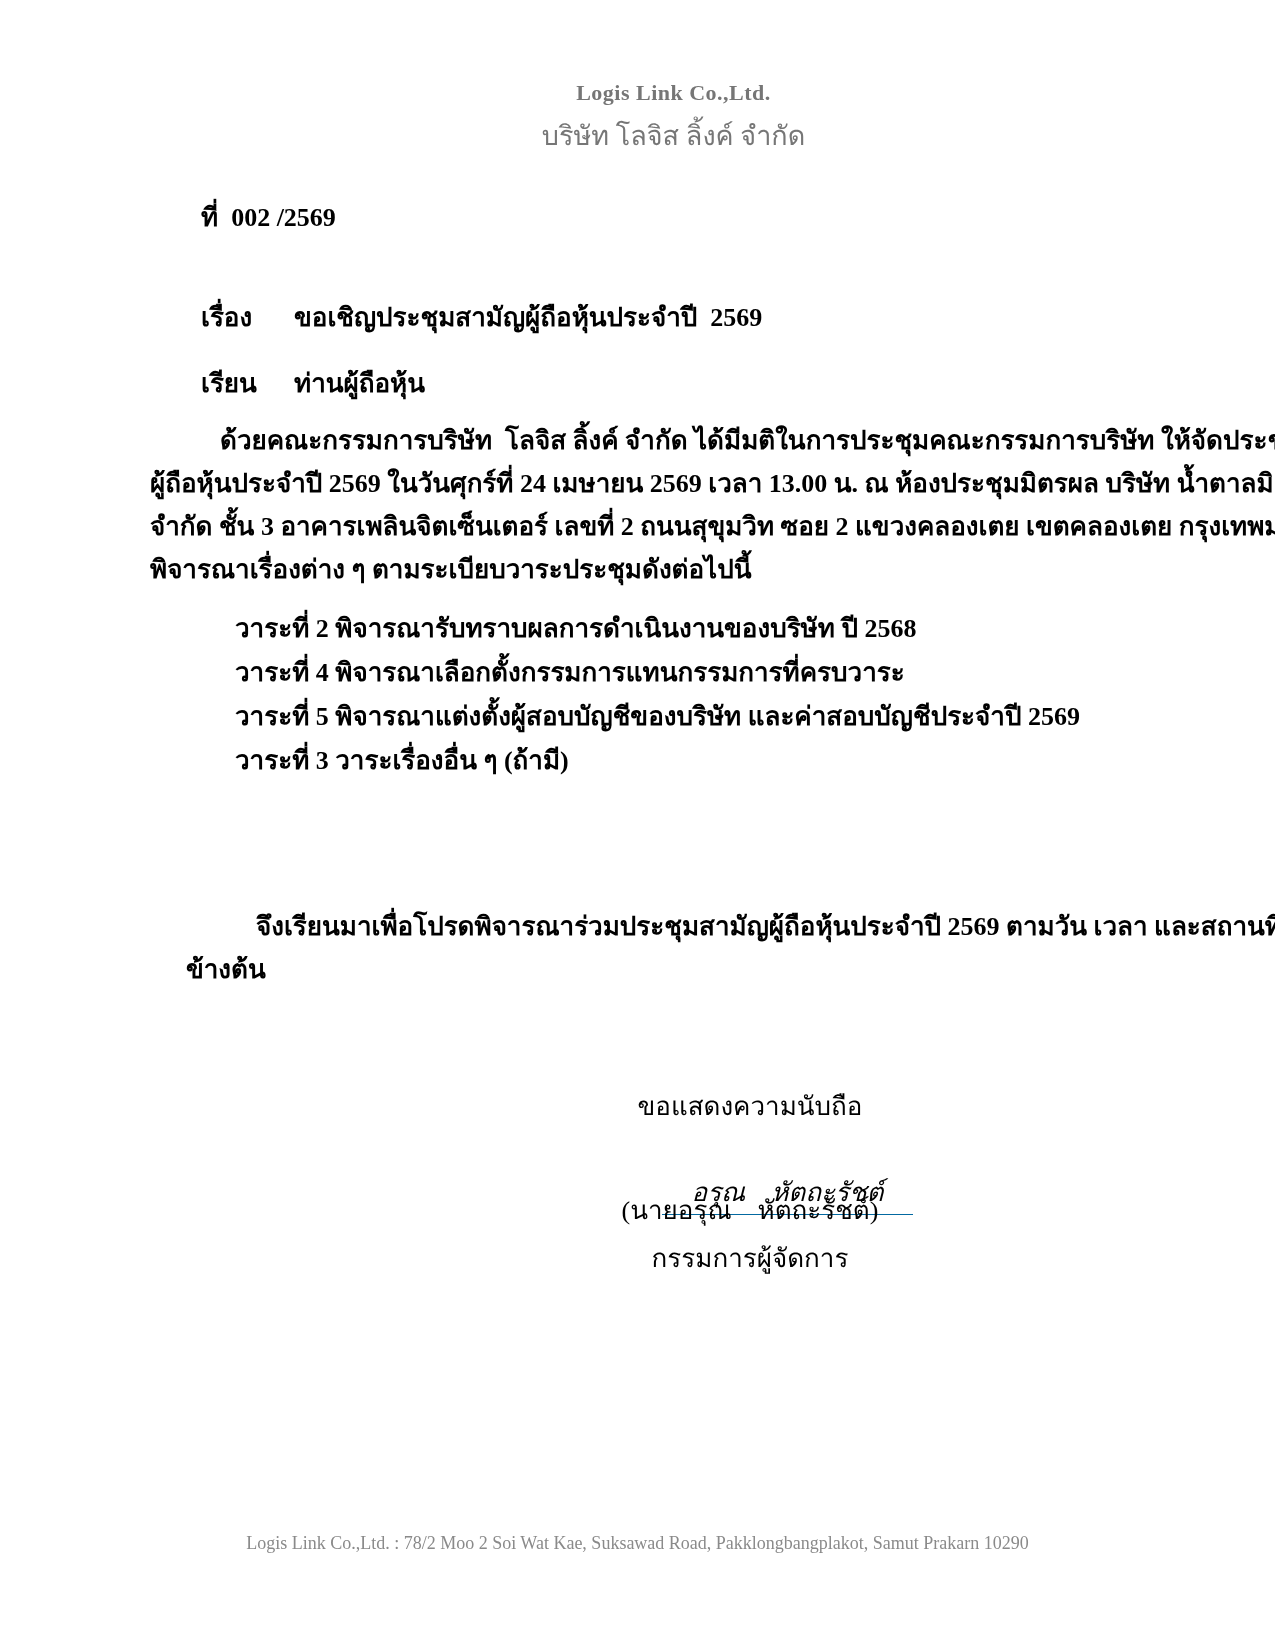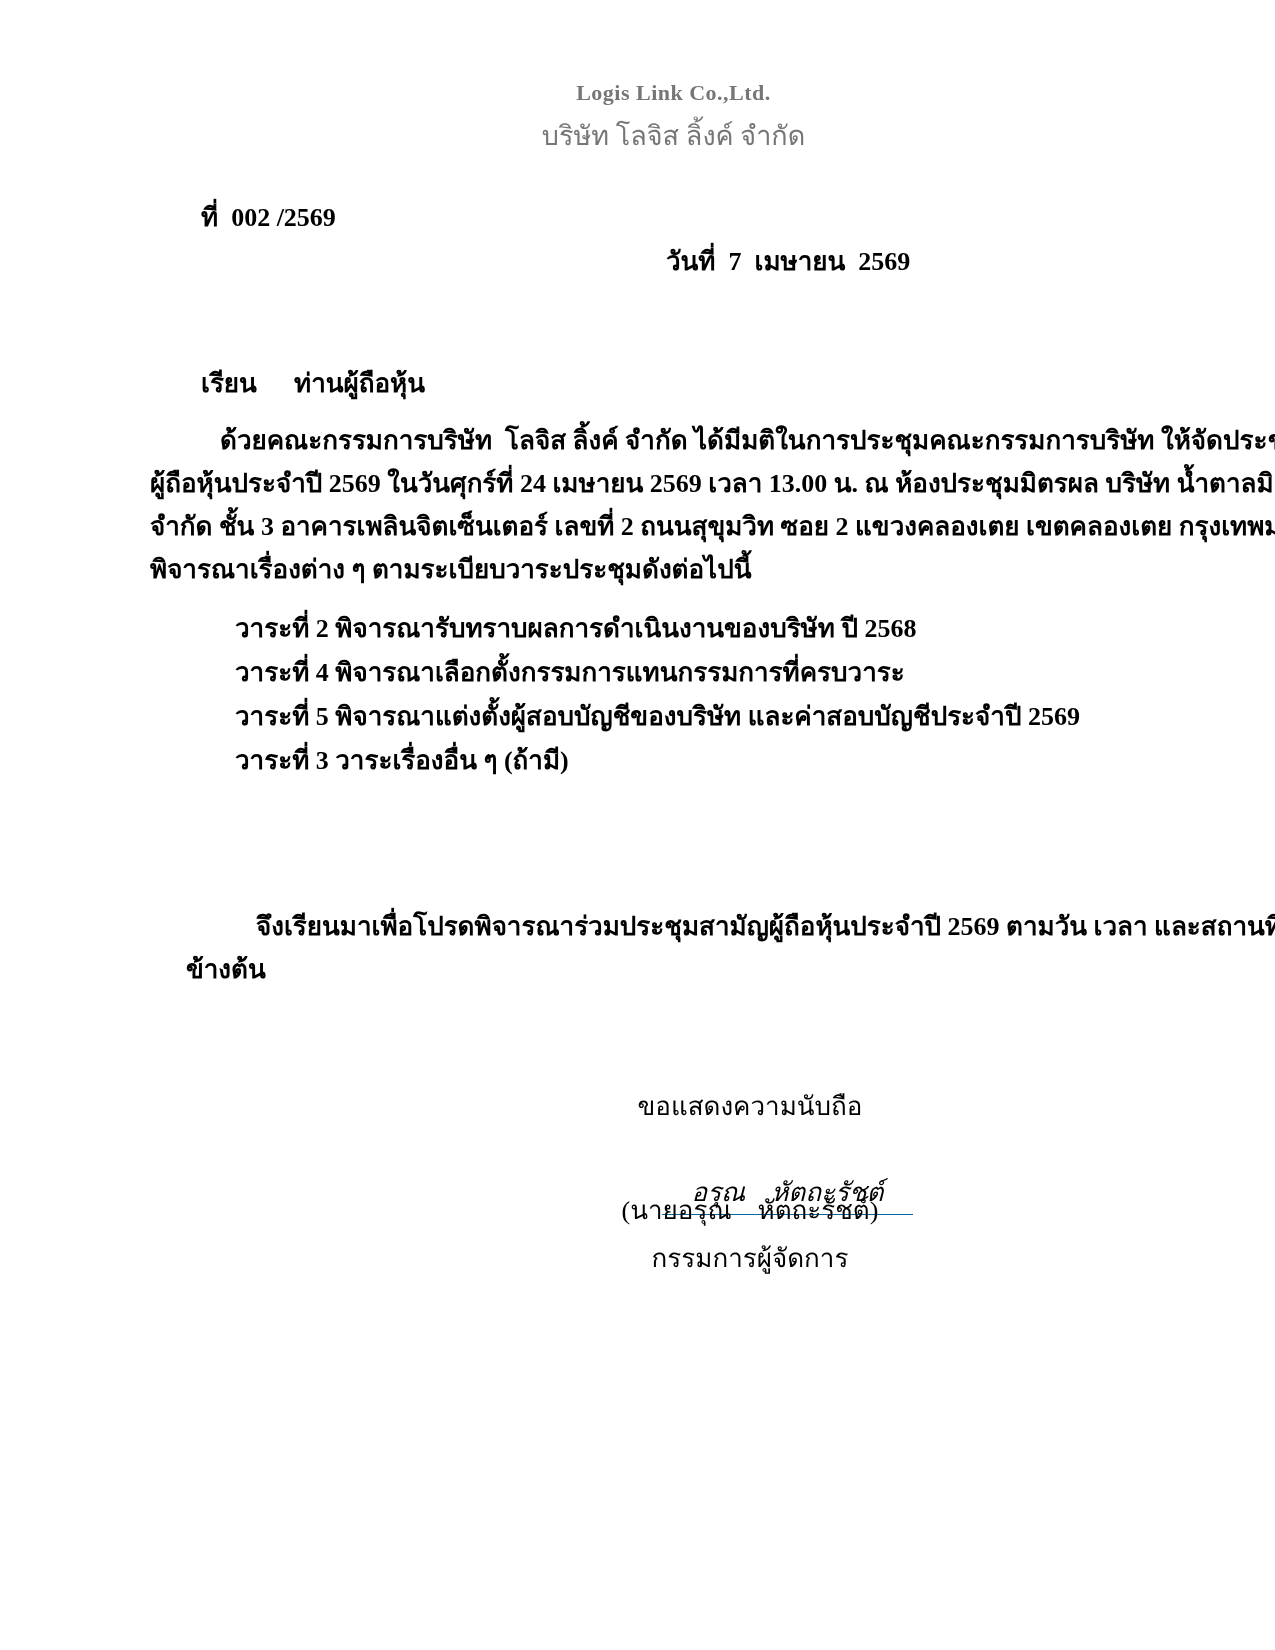--- a/index.html
+++ b/index.html
@@ -75,22 +75,24 @@
 </head>
 <body>
 
 <div class="page">
 
   <div class="abs header-en t">Logis Link Co.,Ltd.</div>
   <div class="abs header-th t">บริษัท โลจิส ลิ้งค์ จำกัด</div>
 
   <div class="abs body-text ref-no t">ที่  002 /2569</div>
 
-  <div class="abs body-text date-line t">วันที่  7  เมษายน  2569</div>
 
+  <div class="abs body-text subject-row">
+    <span class="field-label t">เรื่อง</span><span class="t">ขอเชิญประชุมสามัญผู้ถือหุ้นประจำปี  2569</span>
+  </div>
 
   <div class="abs body-text to-row">
     <span class="field-label t">เรียน</span><span class="t">ท่านผู้ถือหุ้น</span>
   </div>
 
   <div class="abs body-text paragraph">
     <div class="line indent">ด้วยคณะกรรมการบริษัท  โลจิส ลิ้งค์ จำกัด ได้มีมติในการประชุมคณะกรรมการบริษัท ให้จัดประชุมสามัญ</div>
     <div class="line"><span>ผู้ถือหุ้นประจำปี 2569 ใน</span><b>วันศุกร์ที่ 24 เมษายน 2569 เวลา 13.00 น.</b><span> ณ ห้องประชุมมิตรผล บริษัท น้ำตาลมิตรผล</span></div>
     <div class="line">จำกัด ชั้น 3 อาคารเพลินจิตเซ็นเตอร์ เลขที่ 2 ถนนสุขุมวิท ซอย 2 แขวงคลองเตย เขตคลองเตย กรุงเทพมหานคร เพื่อ</div>
     <div class="line">พิจารณาเรื่องต่าง ๆ ตามระเบียบวาระประชุมดังต่อไปนี้</div>
@@ -110,14 +112,15 @@
 
   <div class="abs sig-block">
     <div class="sig-line sig-salutation">ขอแสดงความนับถือ</div>
     <div class="sig-line sig-name">
       <span class="underlined t">อรุณ    หัตถะรัชต์</span>
     </div>
     <div class="sig-line sig-printed">(นายอรุณ    หัตถะรัชต์)</div>
     <div class="sig-line sig-title">กรรมการผู้จัดการ</div>
   </div>
 
+  <div class="abs footer-line footer-1">Logis Link Co.,Ltd. : 78/2 Moo 2 Soi Wat Kae, Suksawad Road, Pakklongbangplakot, Samut Prakarn 10290</div>
 
 </div>
 
 </body></html>

